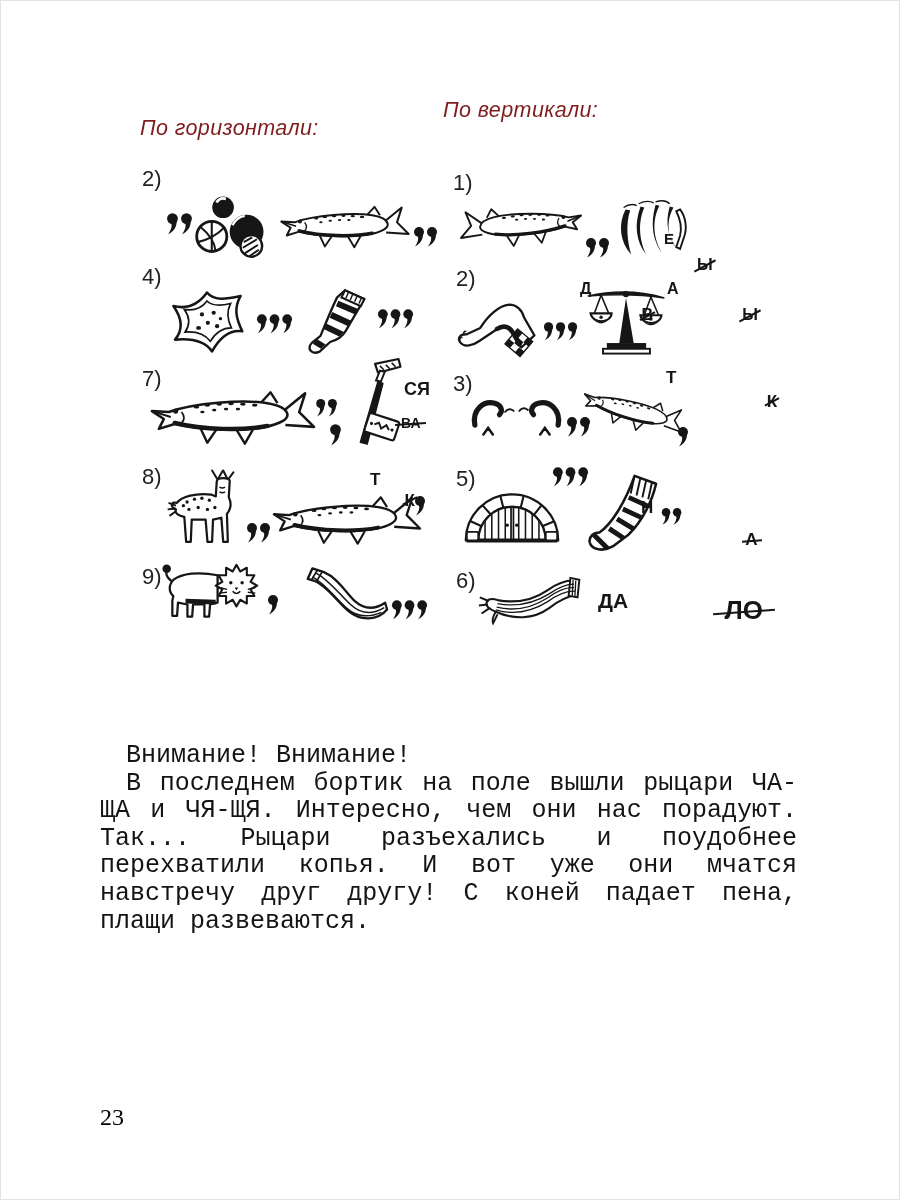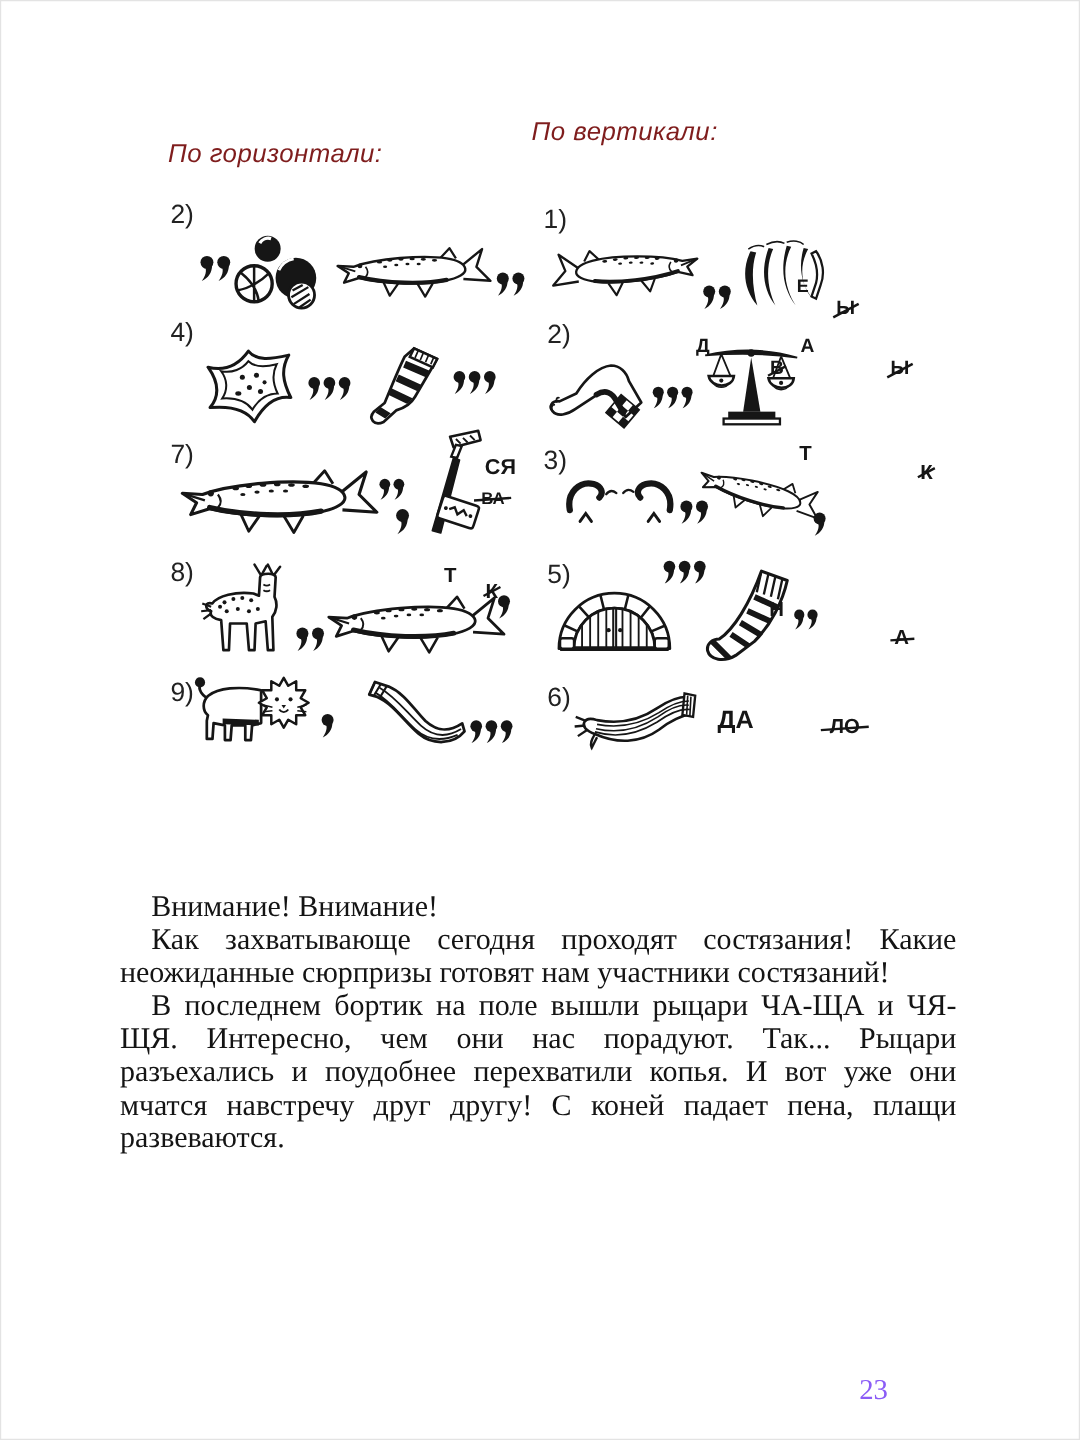--- a/index.html
+++ b/index.html
@@ -26,27 +26,27 @@
   .crossed-d::after {
     content:""; position:absolute; left:-25%; top:48%; width:150%;
     border-top:2.5px solid #161616; transform:rotate(-28deg);
   }
   .crossed-h::after {
     content:""; position:absolute; left:-30%; top:52%; width:160%;
     border-top:2.5px solid #161616; transform:rotate(-4deg);
   }
   .body-text {
     position:absolute; left:100px; top:742px; width:697px;
-    font-family:Liberation Serif, serif; font-size:25px; line-height:27.6px;
+    font-family:Liberation Mono, monospace; font-size:25px; line-height:27.6px;
     color:#141414; text-align:justify;
   }
   .body-text p { margin:0; text-indent:26px; }
   .page-number {
-    position:absolute; left:100px; top:1146px; width:640px; text-align:right;
-    font-family:"Liberation Serif",serif; font-size:24px; color:#8b5cf6;
+    position:absolute; left:100px; top:1104px; width:640px; text-align:left;
+    font-family:"Liberation Serif",serif; font-size:24px; color:#000000;
   }
 </style>
 </head>
 <body>
 
 <svg width="0" height="0" style="position:absolute" aria-hidden="true">
 <defs>
   <g id="sym-comma" fill="#161616">
     <circle cx="6" cy="5" r="5"></circle>
     <path d="M10,7 C10,13 7,17 2,19.5 C6,14 6,9 3.5,8 Z"></path>
@@ -401,23 +401,22 @@
       <use href="#sym-comma" x="0"></use>
       <use href="#sym-comma" x="13"></use>
     </svg>
   <span class="letters crossed-h" style="left:638px;top:523px;font-size:17px">А</span>
 
   <div class="num" style="left:456px;top:568px">6)</div>
   <svg class="pic" style="left:478px;top:572px;width:112px;height:58px" viewBox="0 0 126 62">
       <use href="#sym-horn"></use>
     </svg>
   <span class="letters" style="left:598px;top:590px;font-size:21px">ДА</span>
-  <span class="letters crossed-h" style="left:568px;top:597px;font-size:17px">ЛО</span>
+  <span class="letters crossed-h" style="left:601px;top:597px;font-size:26px">ЛО</span>
 
   
   <div class="body-text">
     <p>Внимание! Внимание!</p>
-    <p>Как захватывающе сегодня проходят состязания! Какие неожиданные сюрпризы готовят нам участники состязаний!</p>
     <p>В последнем бортик на поле вышли рыцари ЧА-ЩА и ЧЯ-ЩЯ. Интересно, чем они нас порадуют. Так... Рыцари разъехались и поудобнее перехватили копья. И вот уже они мчатся навстречу друг другу! С коней падает пена, плащи развеваются.</p>
   </div>
 
   <div class="page-number">23</div>
 </div>
 
 </body></html>

